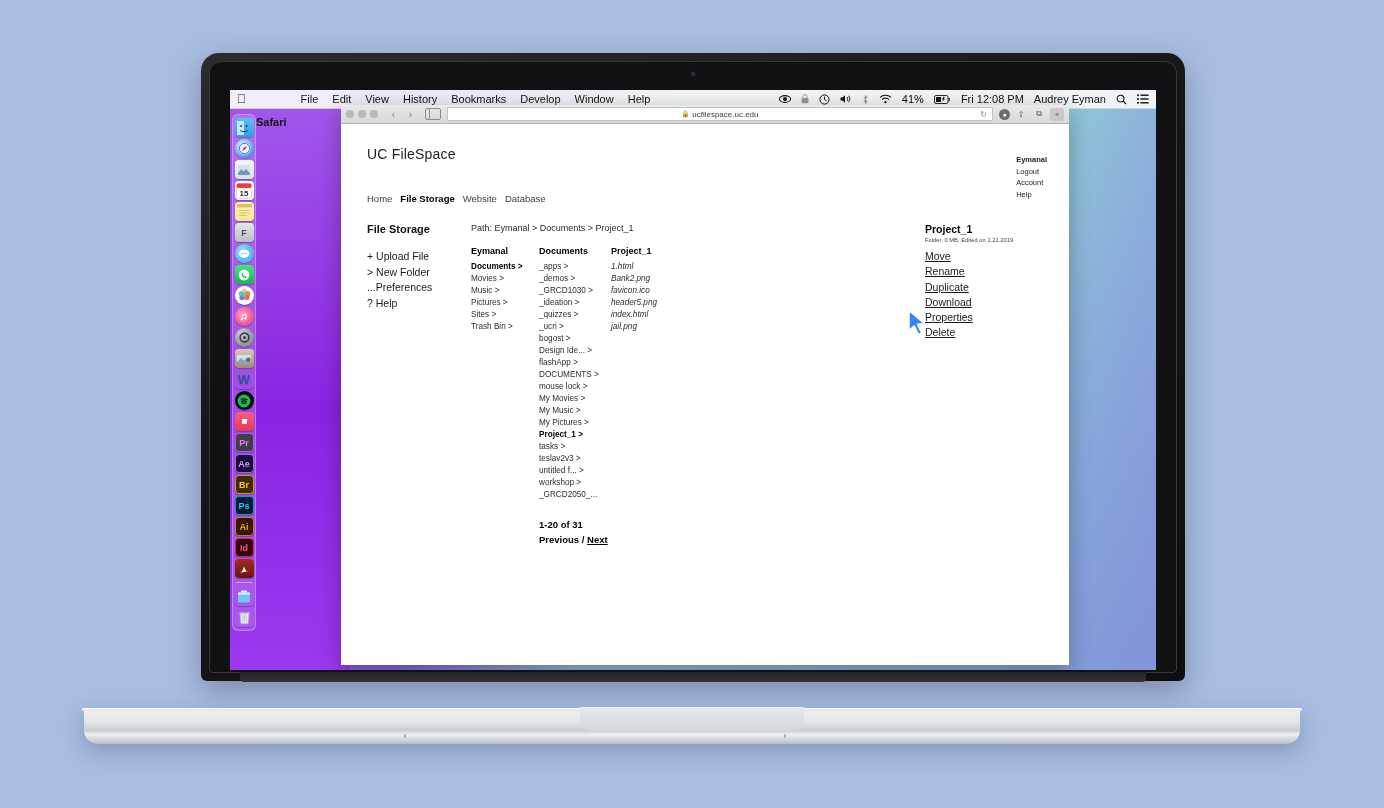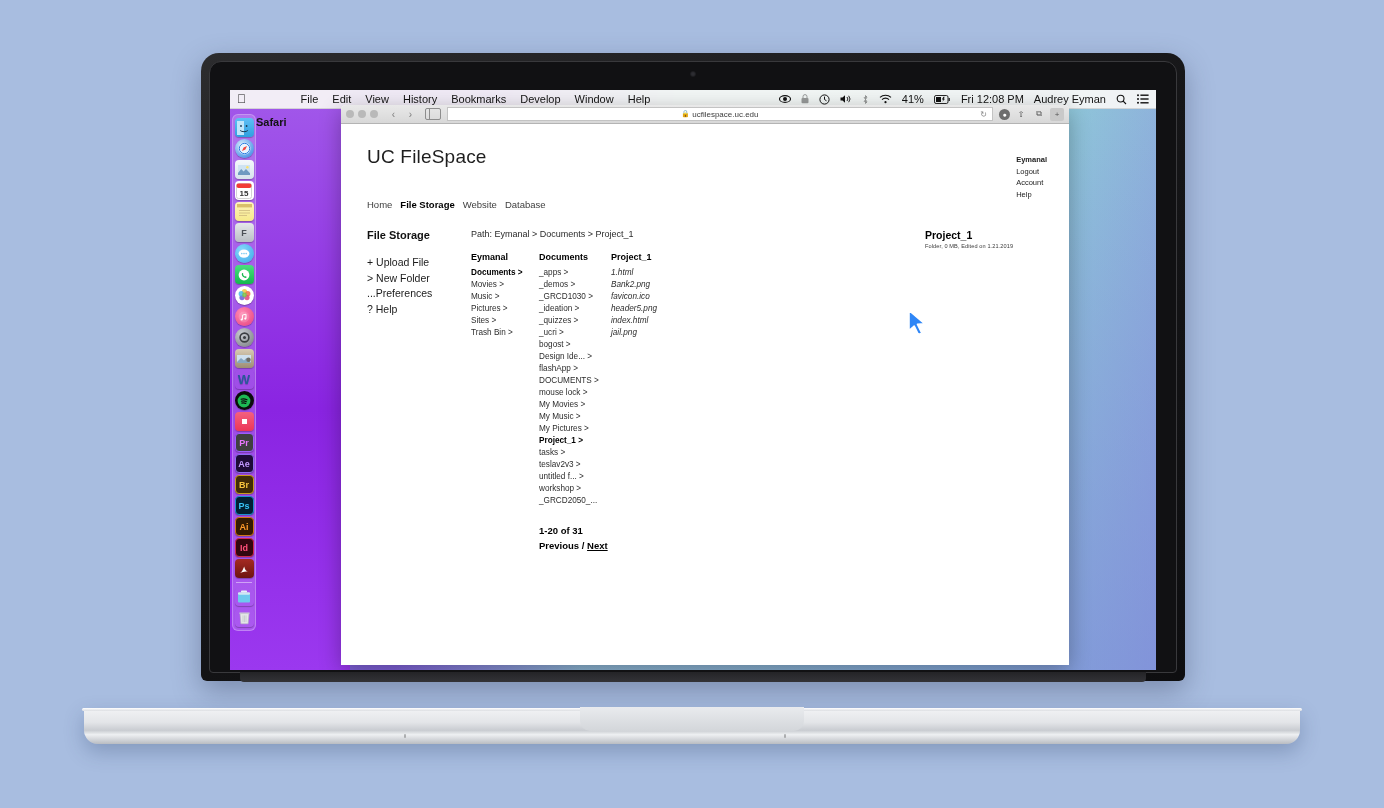--- a/index.html
+++ b/index.html
@@ -127,21 +127,21 @@
   .chromebtn {
     width: 14px; height: 13px; border-radius: 2px;
     display:flex;align-items:center;justify-content:center;
     font-size: 8px; color: #555;
   }
   .chromebtn.dark { background:#6d6d6d; color:#fff; border-radius:50%; width:11px;height:11px;font-size:7px; }
 
   
   .page { flex: 1; background: #fff; position: relative; padding: 22px 26px; }
 
-  .site-title { font-size: 19px; color: #1e1e1e; letter-spacing: .2px; }
+  .site-title { font-size: 14px; color: #1e1e1e; letter-spacing: .2px; }
 
   .acct {
     position: absolute; right: 22px; top: 30px;
     font-size: 7.5px; line-height: 11.5px; color: #222;
   }
   .acct .who { font-weight: bold; }
   .acct a { color: #222; text-decoration: none; display: block; }
 
   .nav { margin-top: 31px; font-size: 9.5px; color: #404040; display: flex; gap: 8px; }
   .nav .item { cursor: pointer; }
@@ -551,20 +551,28 @@
                   <li>jail.png</li>
                 </ul>
               </div>
 
             </div>
           </div>
 
           <div class="detail">
             <div class="dtitle">Project_1</div>
             <div class="dmeta">Folder, 0 MB, Edited on 1.21.2019</div>
+            <div class="dactions">
+              <div>Move</div>
+              <div>Rename</div>
+              <div>Duplicate</div>
+              <div>Download</div>
+              <div>Properties</div>
+              <div>Delete</div>
+            </div>
           </div>
 
         </div>
 
         <div class="cursor">
           <svg width="22" height="30" viewBox="0 0 22 30">
             <path d="M2 1.5l15.5 13.2-7 .6 4.2 8.6-3.3 1.7-4.2-8.6-5.2 4.6z" fill="#2f86f6" stroke="#ffffff" stroke-width="1.6" stroke-linejoin="round"></path>
           </svg>
         </div>
 

